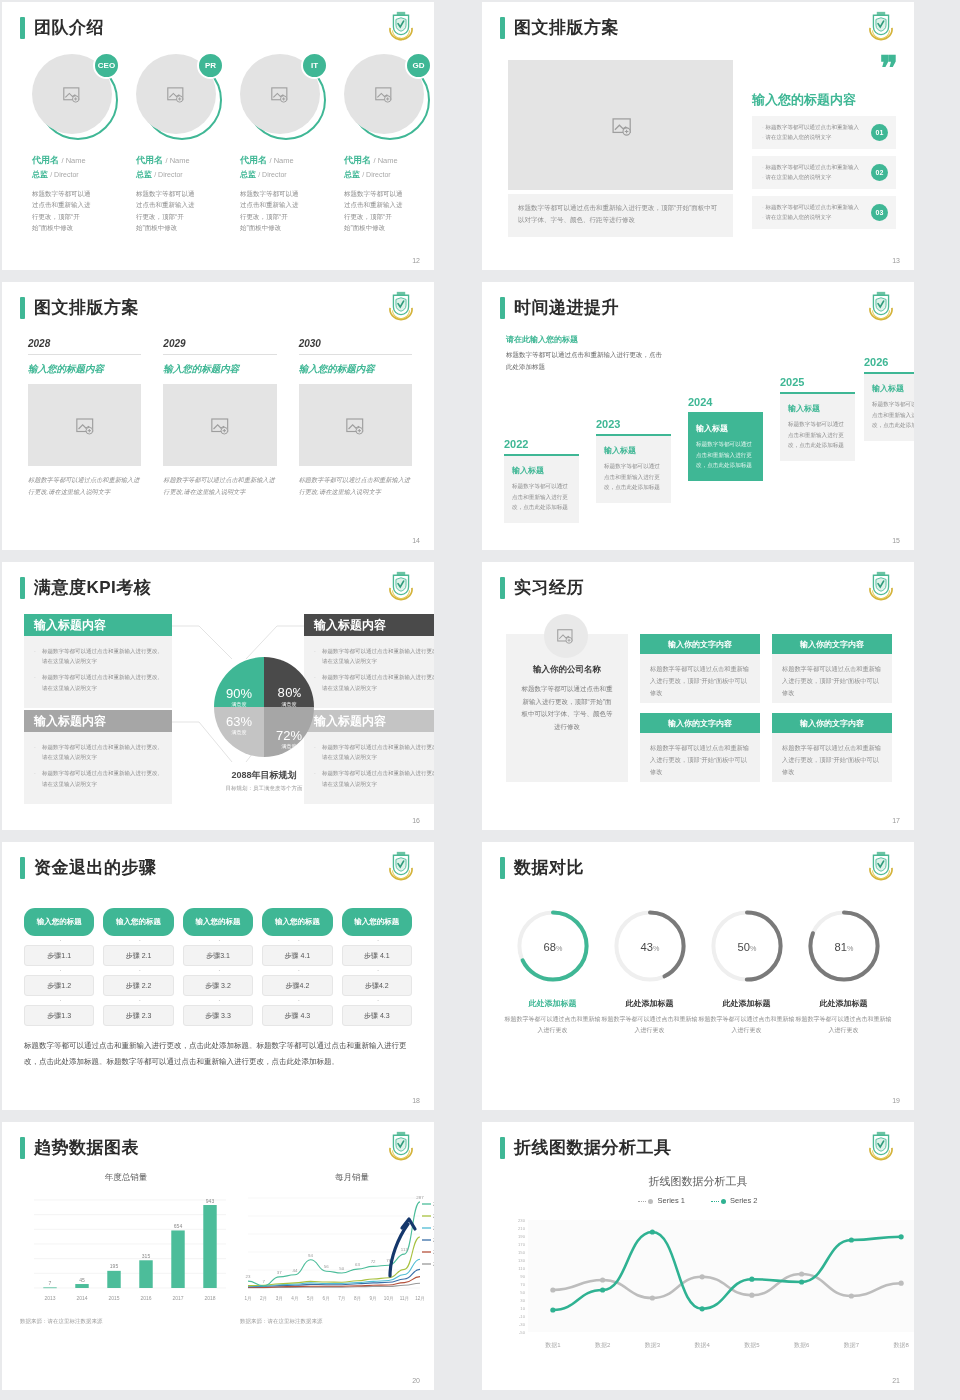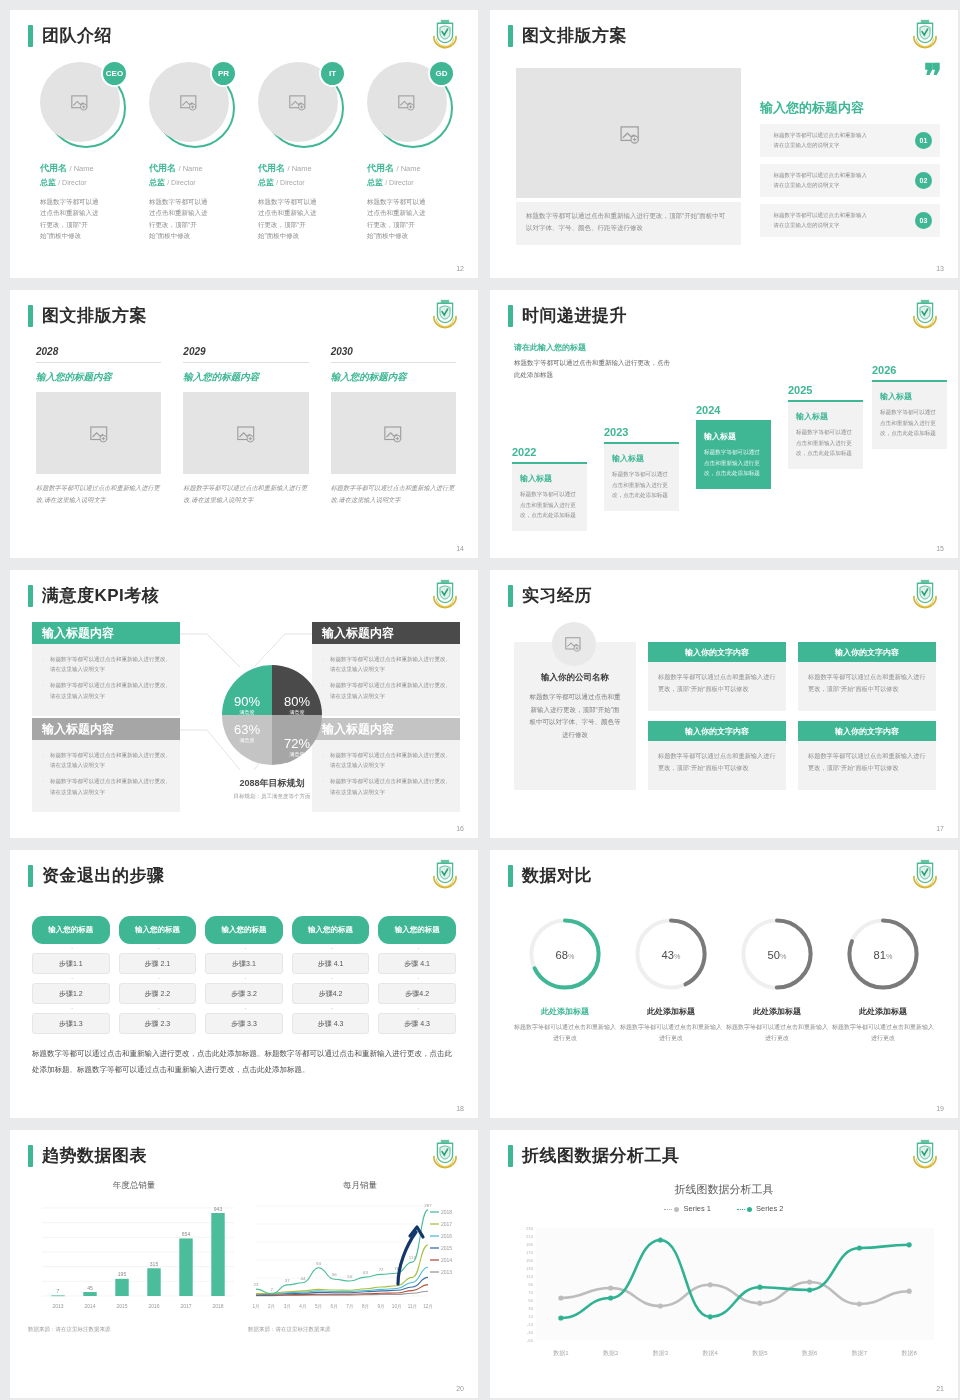--- a/index.html
+++ b/index.html
@@ -3,21 +3,21 @@
 <meta charset="utf-8">
 <style>
   * { box-sizing: border-box; margin:0; padding:0; }
   body {
     width: 960px; height: 1400px;
     background: #e9eaec;
     font-family: "Liberation Sans", "DejaVu Sans", sans-serif;
     overflow: hidden;
   }
   .deck { display: grid; grid-template-columns: 480px 480px; grid-template-rows: repeat(5, 280px); }
-  .slide { position: relative; background:#fff; margin: 10px; width:468px; height:268px; overflow:hidden; }
+  .slide { position: relative; background:#fff; margin: 2px; width:432px; height:268px; overflow:hidden; }
 
   
   .shead { position:absolute; top:14px; left:18px; display:flex; align-items:center; }
   .sbar { width:5px; height:22px; background:#3fb795; margin-right:9px; border-radius:1px;}
   .stitle { font-size:17px; font-weight:bold; color:#2c2c2c; letter-spacing:0.5px; white-space:nowrap;}
   .logo { position:absolute; top:9px; right:16px; width:34px; height:32px;}
   .pnum { position:absolute; bottom:6px; right:14px; font-size:7px; color:#9a9a9a;}
 
   
   .imgph { background:#e4e4e4; display:flex; align-items:center; justify-content:center;}
@@ -487,21 +487,21 @@
         <svg viewBox="0 0 106 106" width="106" height="106">
           <path d="M53 53 L53 3 A50 50 0 0 0 3 53 Z" fill="#3fb795"></path>
           <path d="M53 53 L53 3 A50 50 0 0 1 103 53 Z" fill="#4a4a4a"></path>
           <path d="M53 53 L103 53 A50 50 0 0 1 53 103 Z" fill="#a6a6a6"></path>
           <path d="M53 53 L53 103 A50 50 0 0 1 3 53 Z" fill="#c4c4c4"></path>
         </svg>
         <div class="pielab" style="left:8px; top:30px; width:40px;">
           <b>90%</b>
           <span>满意度</span>
         </div>
-        <div class="pielab" style="left:58px; top:30px; width:40px;">
+        <div class="pielab" style="left:58px; top:30px; width:40px;font-family:Liberation Mono, monospace;">
           <b>80%</b>
           <span>满意度</span>
         </div>
         <div class="pielab" style="left:8px; top:58px; width:40px;">
           <b>63%</b>
           <span>满意度</span>
         </div>
         <div class="pielab" style="left:58px; top:72px; width:40px;">
           <b>72%</b>
           <span>满意度</span>

